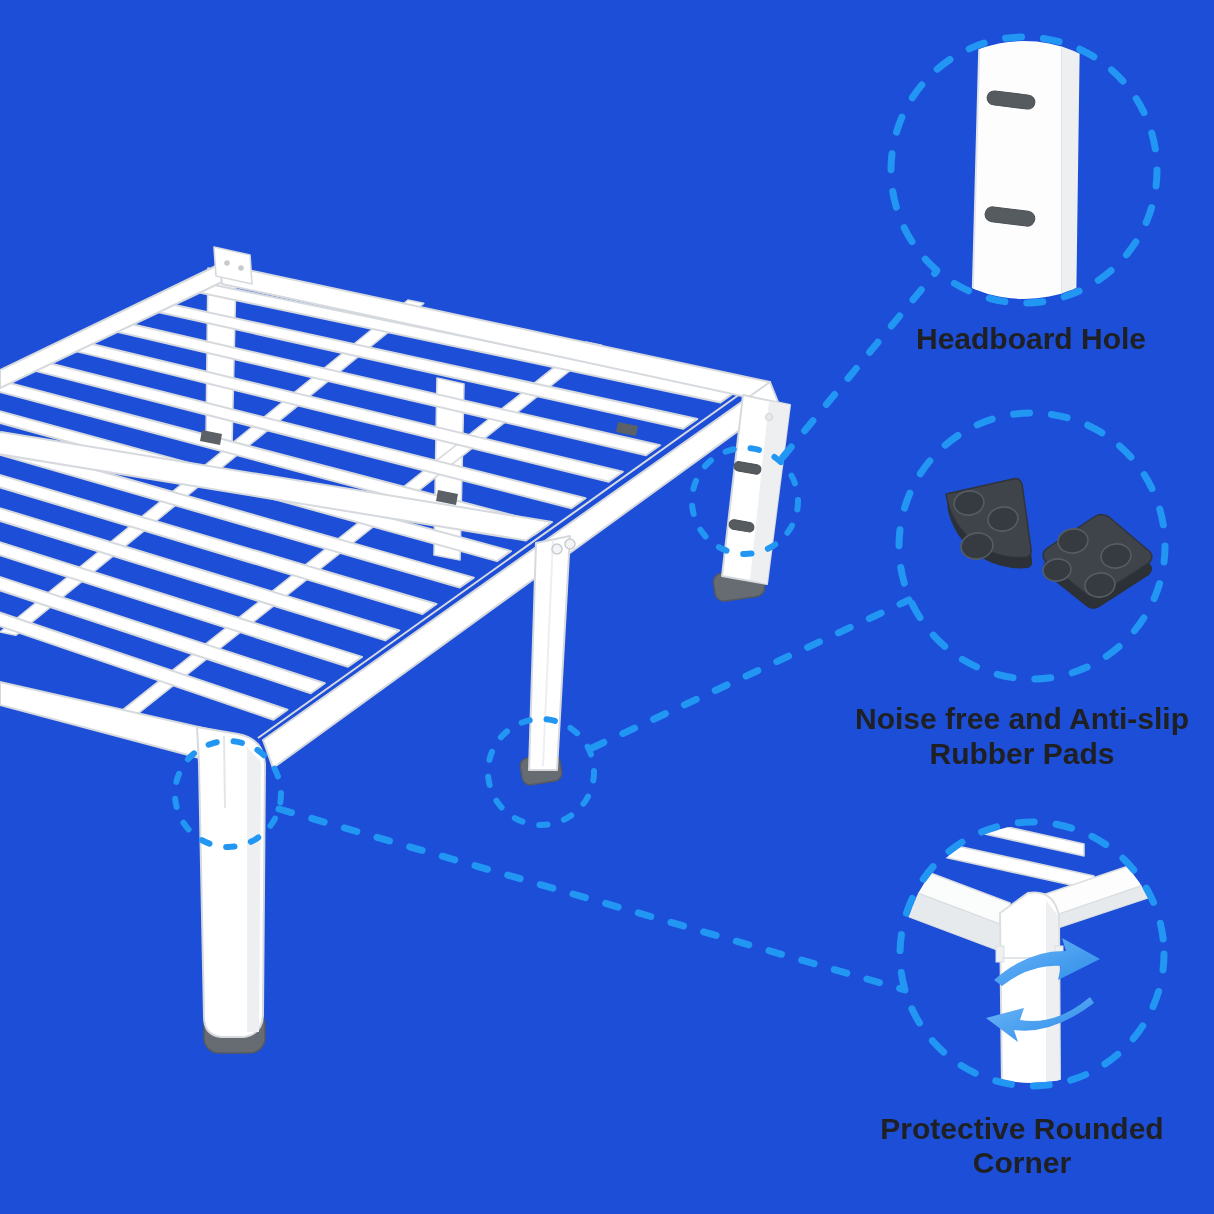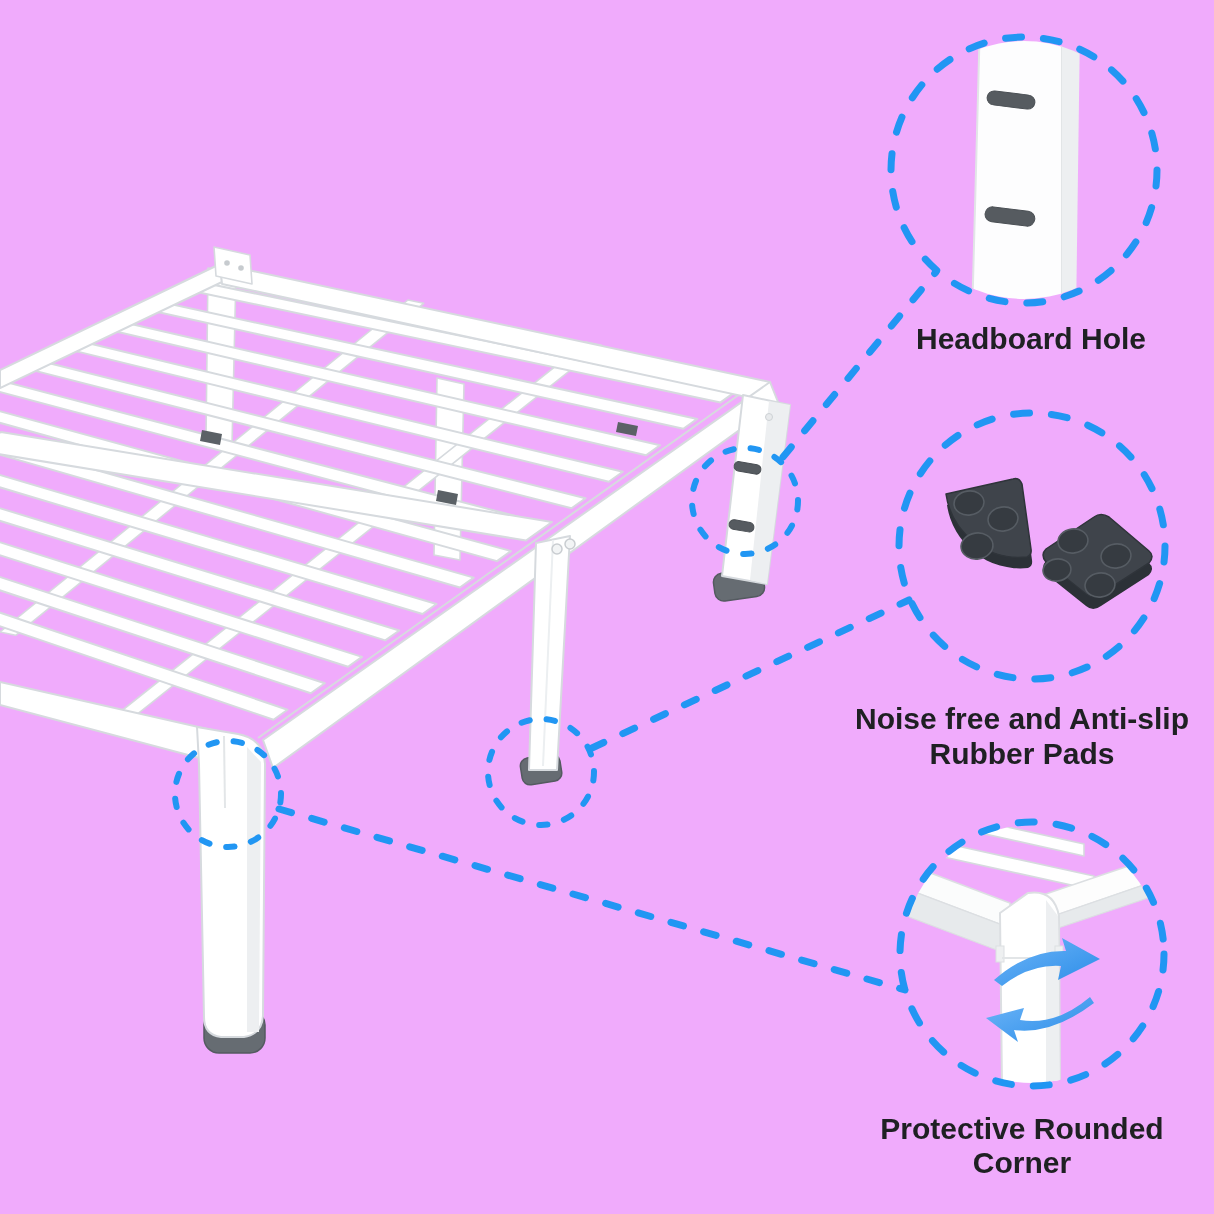--- a/index.html
+++ b/index.html
@@ -1,16 +1,16 @@
 <!DOCTYPE html>
 <html><head>
 <meta charset="utf-8">
 <style>
   html,body{margin:0;padding:0;background:#ffffff;}
-  .stage{position:relative;width:1214px;height:1214px;background:#f0abfc;overflow:hidden;}
+  .stage{position:relative;width:1214px;height:1214px;background:#1d4ed8;overflow:hidden;}
   svg{display:block;width:1214px;height:1214px;}
   .outline{fill:#ffffff;stroke:#d6dade;stroke-width:2;stroke-linejoin:round;}
   .thin{stroke-width:1.6;}
   .shade{fill:#edeff1;stroke:none;}
   .shade2{fill:#e7eaec;stroke:#dcdfe2;stroke-width:1.2;}
   .darkslot{fill:#565b60;stroke:#4a4f54;stroke-width:1;}
   .foot{fill:#666c72;stroke:#545a60;stroke-width:1.5;}
   .clipdark{fill:#5b6166;stroke:none;}
   .padtop{fill:#3f444b;stroke:#2f343a;stroke-width:1.5;stroke-linejoin:round;}
   .padside{fill:#2c3137;stroke:none;}

